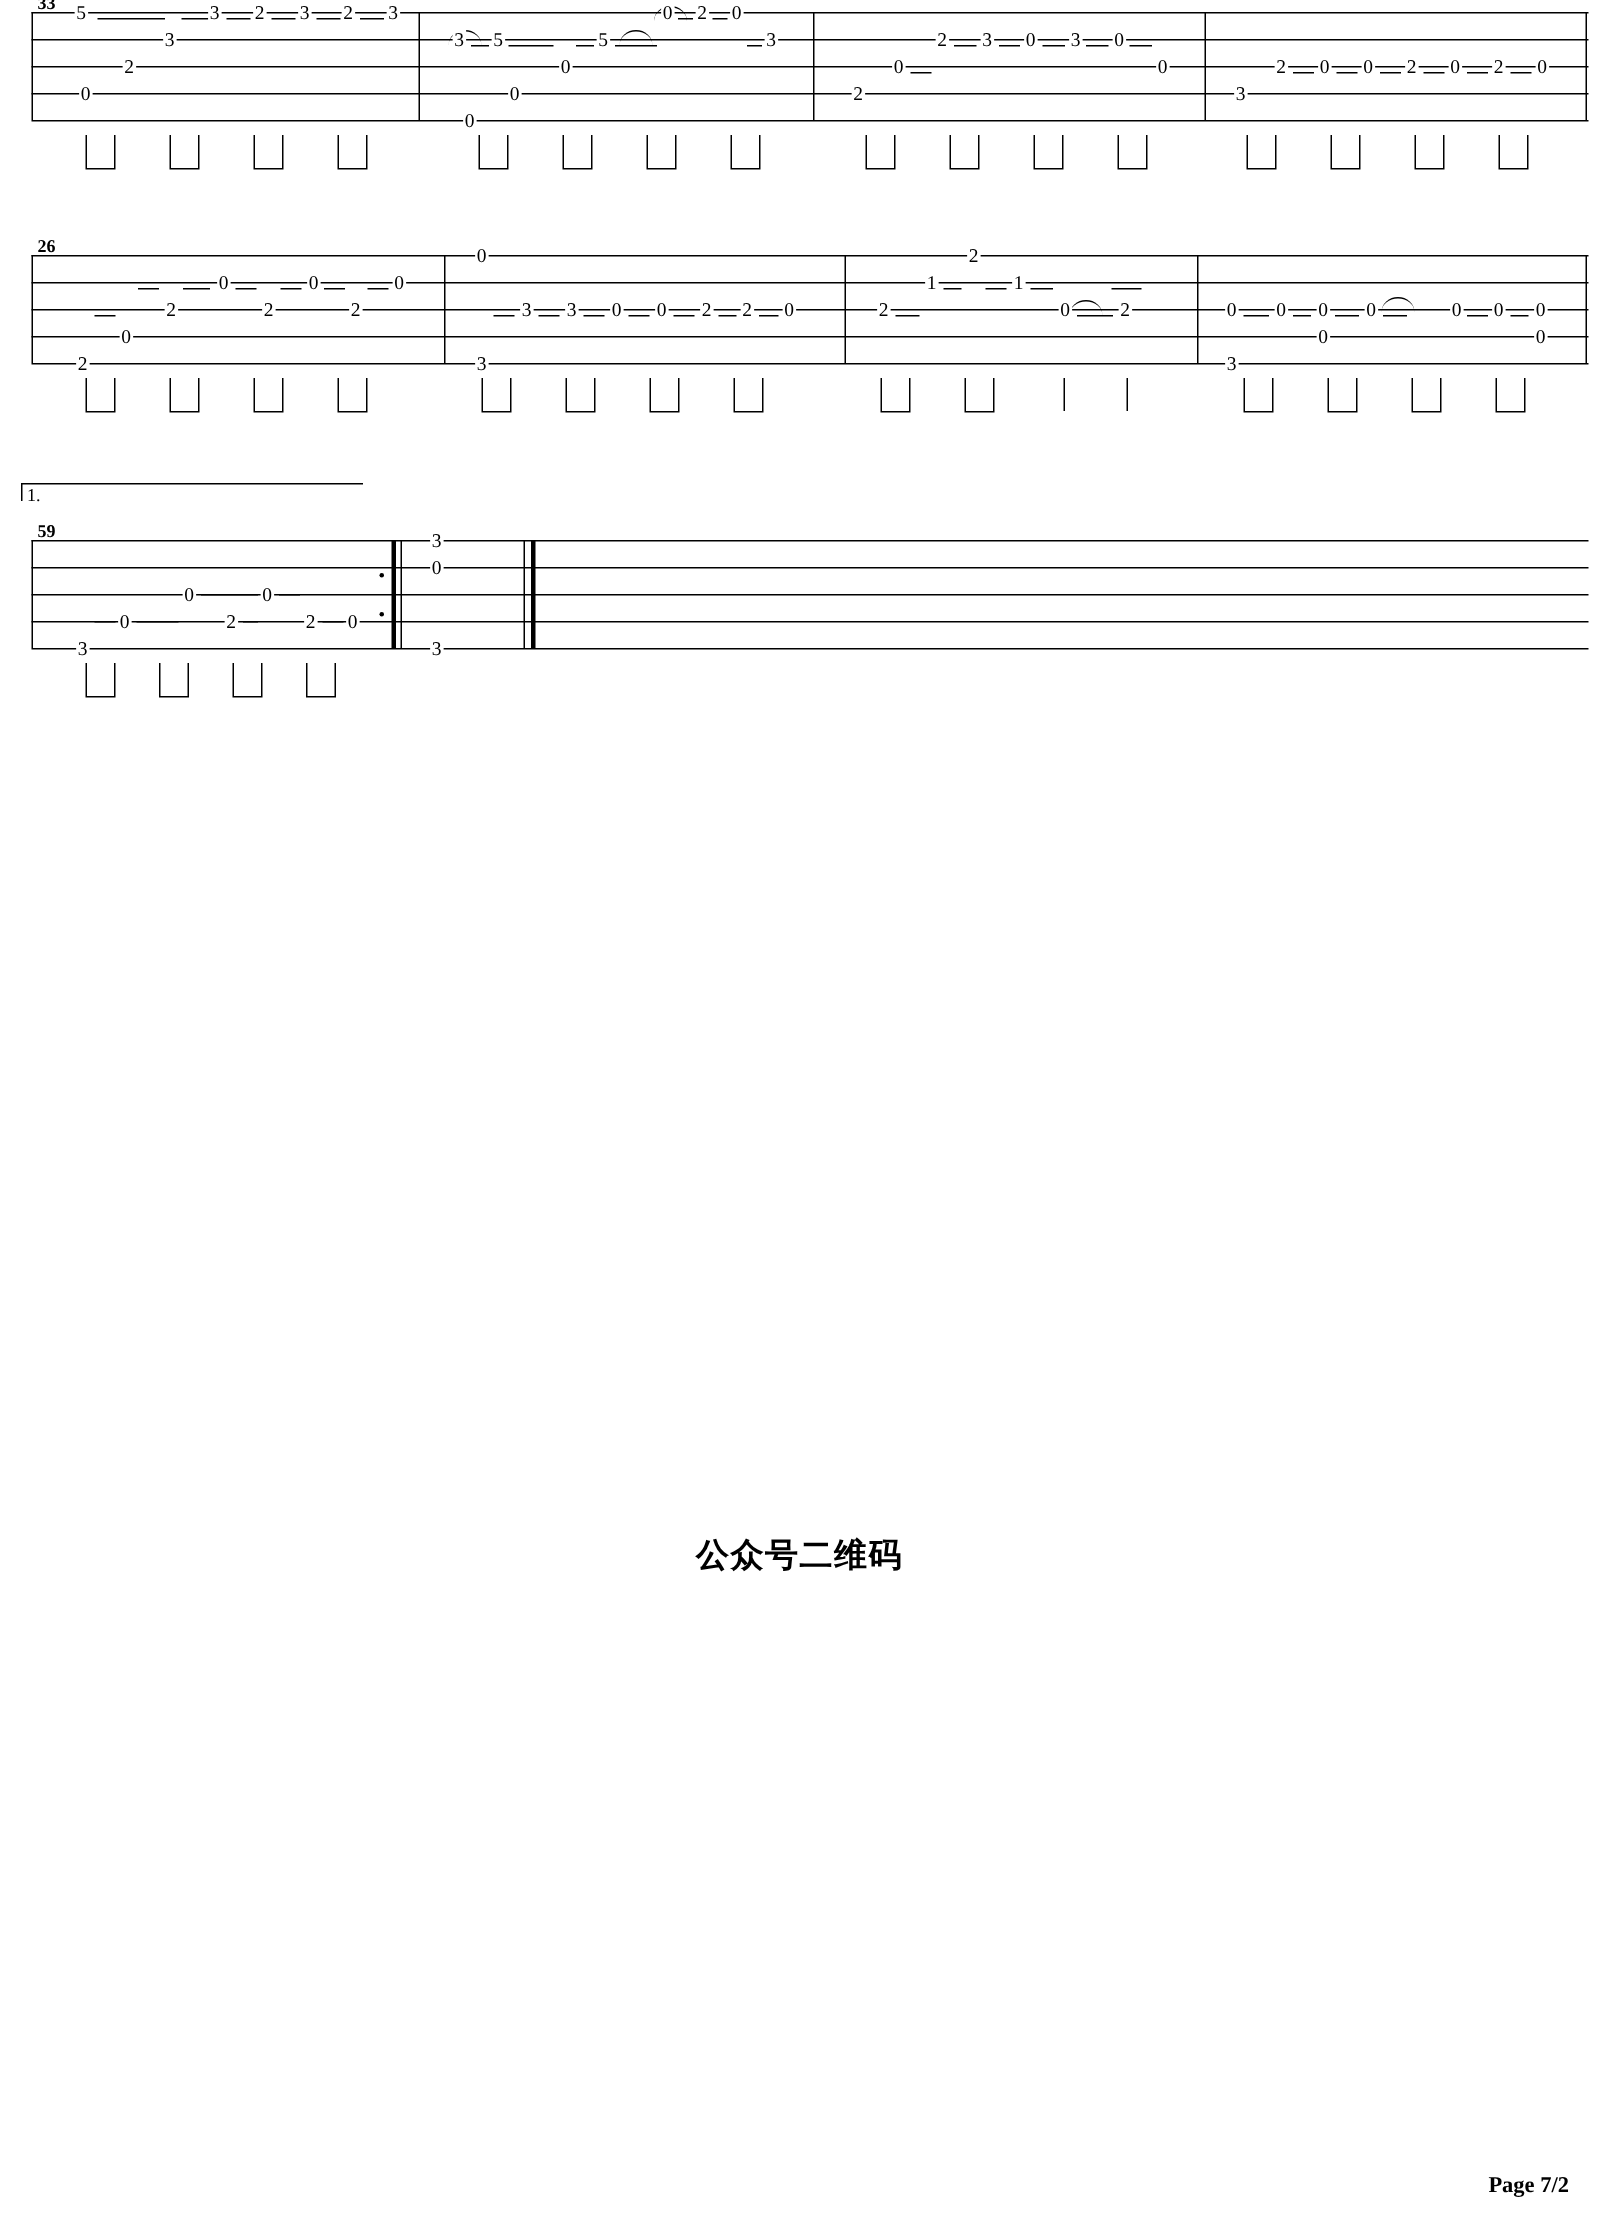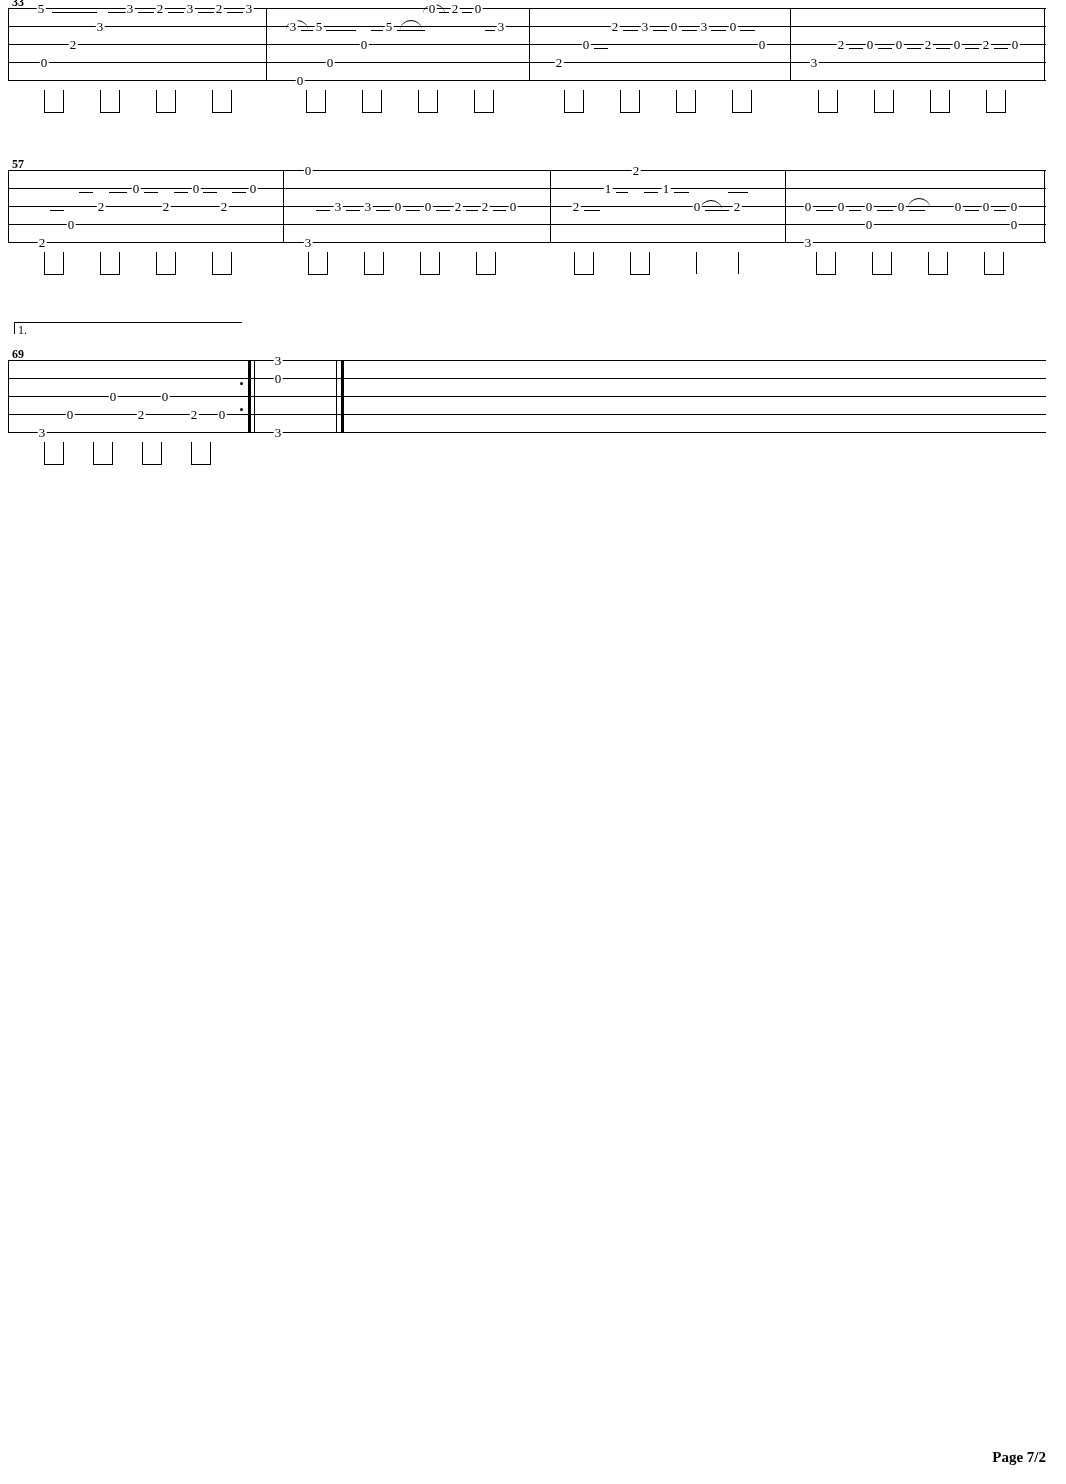--- a/index.html
+++ b/index.html
@@ -17,21 +17,21 @@
   }
 
   .page {
     position: absolute;
     inset: 0;
   }
 
   
   .system {
     position: absolute;
-    left: 8px;
+    left: 21px;
     width: 1038px;
   }
   .staff {
     position: relative;
     height: 78px;
   }
   .staff .line {
     position: absolute;
     left: 0;
     right: 0;
@@ -298,21 +298,21 @@
       <div class="line" style="top:18px;"></div>
       <div class="line" style="top:36px;"></div>
       <div class="line" style="top:54px;"></div>
       <div class="line" style="top:72px;"></div>
       <div class="vline" style="left:0px; height:72px;"></div>
       <div class="vline" style="left:275px; height:72px;"></div>
       <div class="vline" style="left:542px; height:72px;"></div>
       <div class="vline" style="left:777px; height:72px;"></div>
       <div class="vline" style="left:1036px; height:72px;"></div>
 
-      <div class="measure-num" style="left:4px; top:-12px;">57</div>
+      <div class="measure-num" style="left:4px; top:-12px;">26</div>
 
       <div class="conn" style="left:42px; top:40px; width:14px;"></div>
       <div class="conn" style="left:71px; top:22px; width:14px;"></div>
       <div class="conn" style="left:101px; top:22px; width:18px;"></div>
       <div class="conn" style="left:136px; top:22px; width:14px;"></div>
       <div class="conn" style="left:166px; top:22px; width:14px;"></div>
       <div class="conn" style="left:195px; top:22px; width:14px;"></div>
       <div class="conn" style="left:224px; top:22px; width:14px;"></div>
       <div class="conn" style="left:308px; top:40px; width:14px;"></div>
       <div class="conn" style="left:338px; top:40px; width:14px;"></div>
@@ -435,21 +435,21 @@
       <div class="line" style="top:72px;"></div>
       <div class="vline" style="left:0px; height:72px;"></div>
       <div class="vline thick" style="left:240px; height:72px;"></div>
       <div class="vline thin2" style="left:246px; height:72px;"></div>
       <div class="vline thin2" style="left:328px; height:72px;"></div>
       <div class="vline thick" style="left:333px; height:72px;"></div>
 
       <div class="repeat-dot" style="left:232px; top:22px;"></div>
       <div class="repeat-dot" style="left:232px; top:48px;"></div>
 
-      <div class="measure-num" style="left:4px; top:-12px;">69</div>
+      <div class="measure-num" style="left:4px; top:-12px;">59</div>
 
       <div class="conn" style="left:42px; top:54px; width:14px;"></div>
       <div class="conn" style="left:70px; top:54px; width:28px;"></div>
       <div class="conn" style="left:113px; top:36px; width:38px;"></div>
       <div class="conn" style="left:141px; top:54px; width:10px;"></div>
       <div class="conn" style="left:165px; top:36px; width:14px;"></div>
       <div class="conn" style="left:194px; top:54px; width:14px;"></div>
 
       <div class="note" style="left:34px; top:72px;">3</div>
       <div class="note" style="left:62px; top:54px;">0</div>
@@ -472,16 +472,17 @@
         <div class="stem" style="left:104px; top:0px; height:22px;"></div>
       <div class="beam" style="left:134px; top:22px; width:20px;"></div>
         <div class="stem" style="left:134px; top:0px; height:22px;"></div>
         <div class="stem" style="left:153px; top:0px; height:22px;"></div>
       <div class="beam" style="left:183px; top:22px; width:20px;"></div>
         <div class="stem" style="left:183px; top:0px; height:22px;"></div>
         <div class="stem" style="left:202px; top:0px; height:22px;"></div>
     </div>
   </div>
 
+  <div class="caption">公众号二维码</div>
 
   <div class="page-number">Page 7/2</div>
 
 </div>
 
 </body></html>

